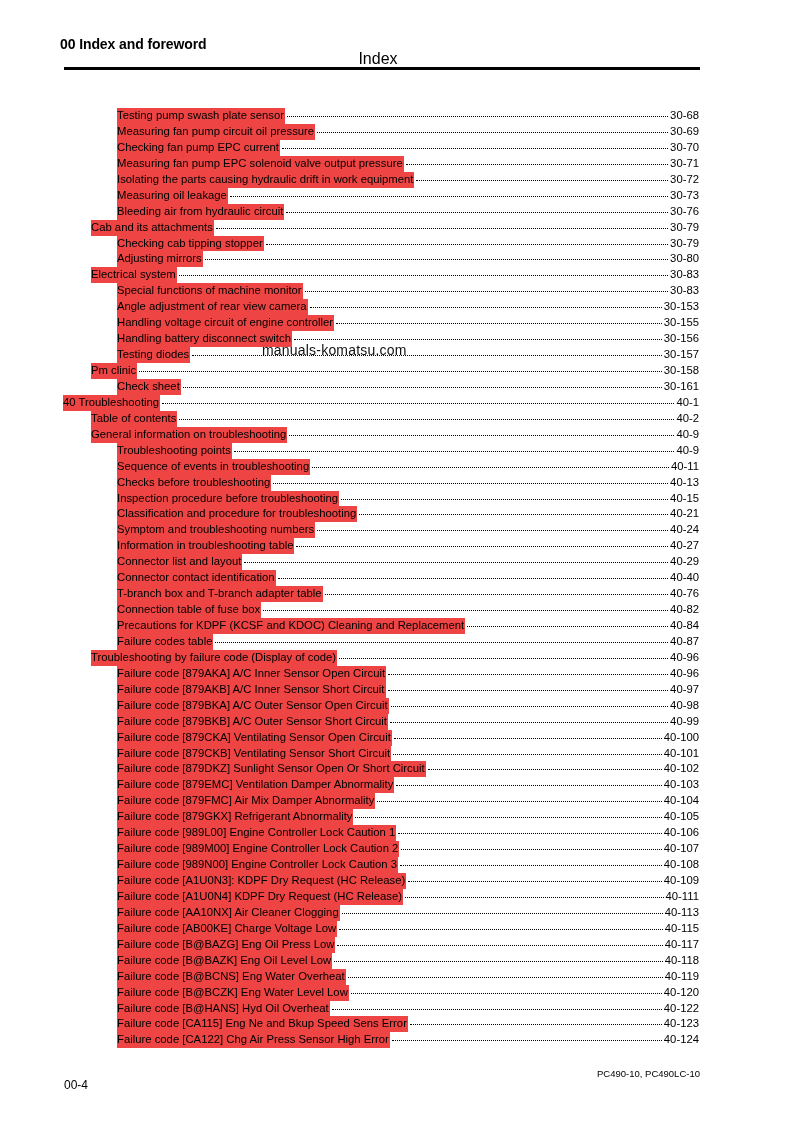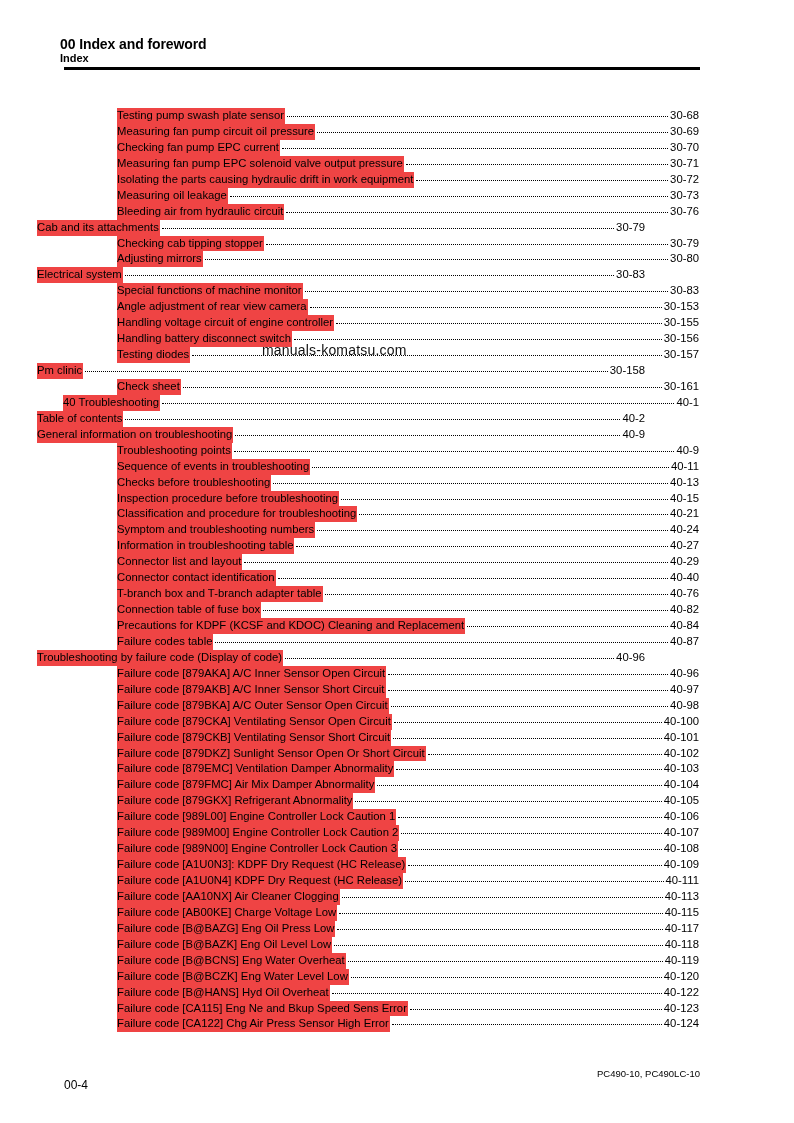--- a/index.html
+++ b/index.html
@@ -22,23 +22,24 @@
     width: 636px;
   }
   .chapter-title {
     font-family: "Liberation Sans", sans-serif;
     font-weight: bold;
     font-size: 14px;
     line-height: 16px;
     letter-spacing: -0.1px;
   }
   .section-title {
-    font-weight: bold;
-    font-size: 11px;
+    font-weight: normal;
+    font-size: 16px;
     line-height: 13px;
+    text-align: center;
   }
   .header-rule {
     position: absolute;
     left: 64px;
     top: 67px;
     width: 636px;
     height: 3px;
     background: #000;
   }
   .toc {
@@ -68,21 +69,21 @@
     border-bottom: 1px dotted #000;
     margin: 0 2px;
     position: relative;
     top: -2px;
   }
   .toc-row .page {
     flex: 0 0 auto;
     text-align: right;
   }
   .lvl-0 { padding-left: 63px; width: 636px; }
-  .lvl-1 { padding-left: 37px; width: 608px; }
+  .lvl-1 { padding-left: 91px; width: 608px; }
   .lvl-2 { padding-left: 117px; width: 582px; }
   .watermark {
     position: absolute;
     left: 262px;
     top: 336px;
     font-family: "Liberation Sans", sans-serif;
     font-size: 14px;
     line-height: 28px;
     color: #111;
     letter-spacing: 0.2px;
@@ -297,20 +298,25 @@
       <span class="label">Failure code [879AKB] A/C Inner Sensor Short Circuit</span>
       <span class="leader"></span>
       <span class="page">40-97</span>
     </div>
     <div class="toc-row lvl-2">
       <span class="label">Failure code [879BKA] A/C Outer Sensor Open Circuit</span>
       <span class="leader"></span>
       <span class="page">40-98</span>
     </div>
     <div class="toc-row lvl-2">
+      <span class="label">Failure code [879BKB] A/C Outer Sensor Short Circuit</span>
+      <span class="leader"></span>
+      <span class="page">40-99</span>
+    </div>
+    <div class="toc-row lvl-2">
       <span class="label">Failure code [879CKA] Ventilating Sensor Open Circuit</span>
       <span class="leader"></span>
       <span class="page">40-100</span>
     </div>
     <div class="toc-row lvl-2">
       <span class="label">Failure code [879CKB] Ventilating Sensor Short Circuit</span>
       <span class="leader"></span>
       <span class="page">40-101</span>
     </div>
     <div class="toc-row lvl-2">

